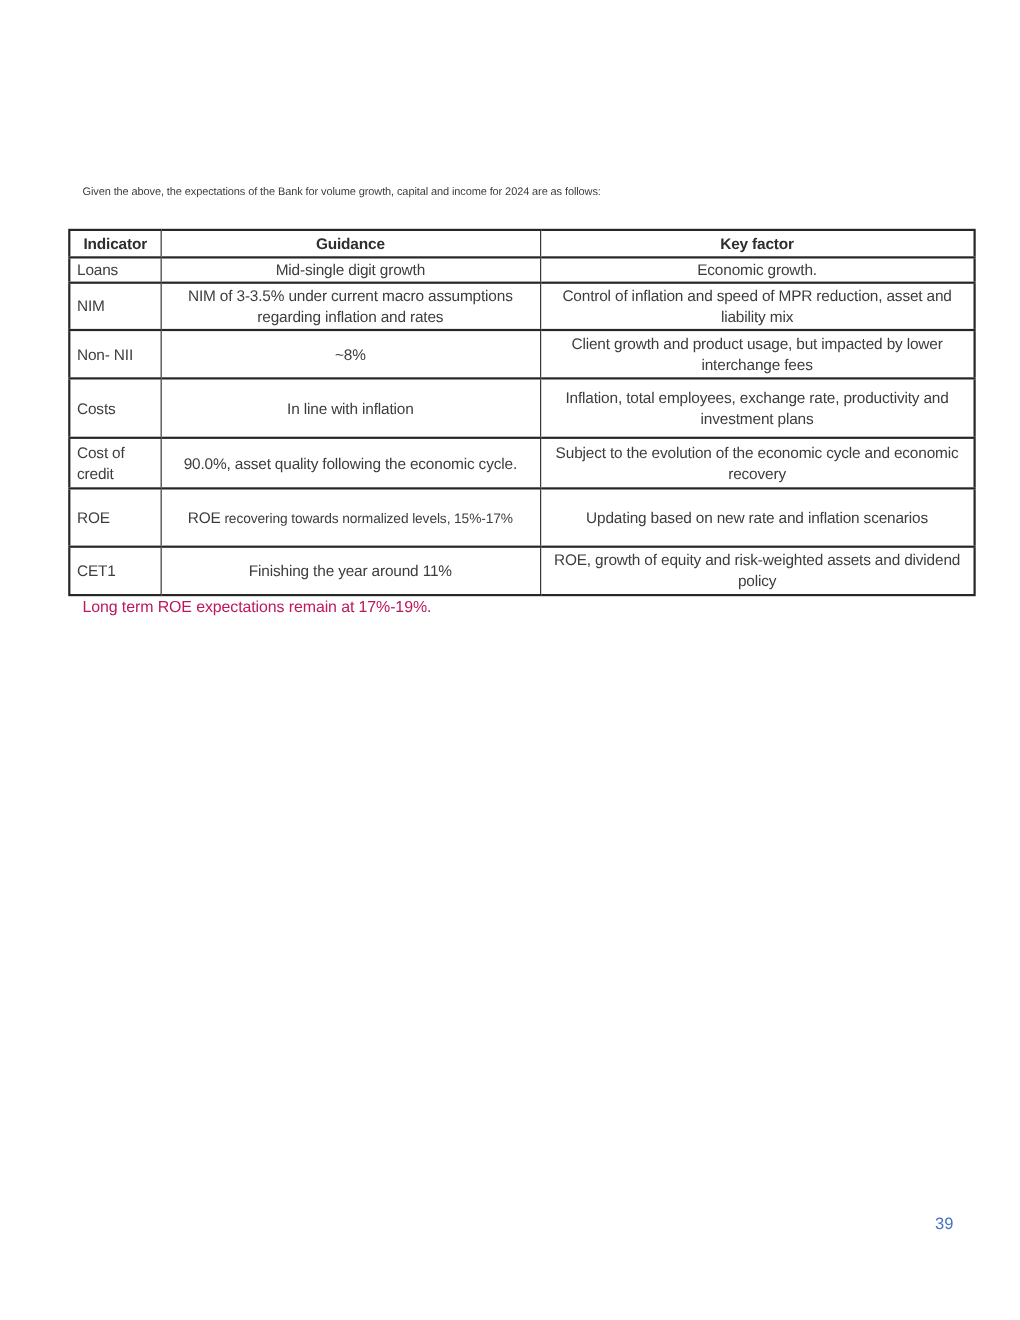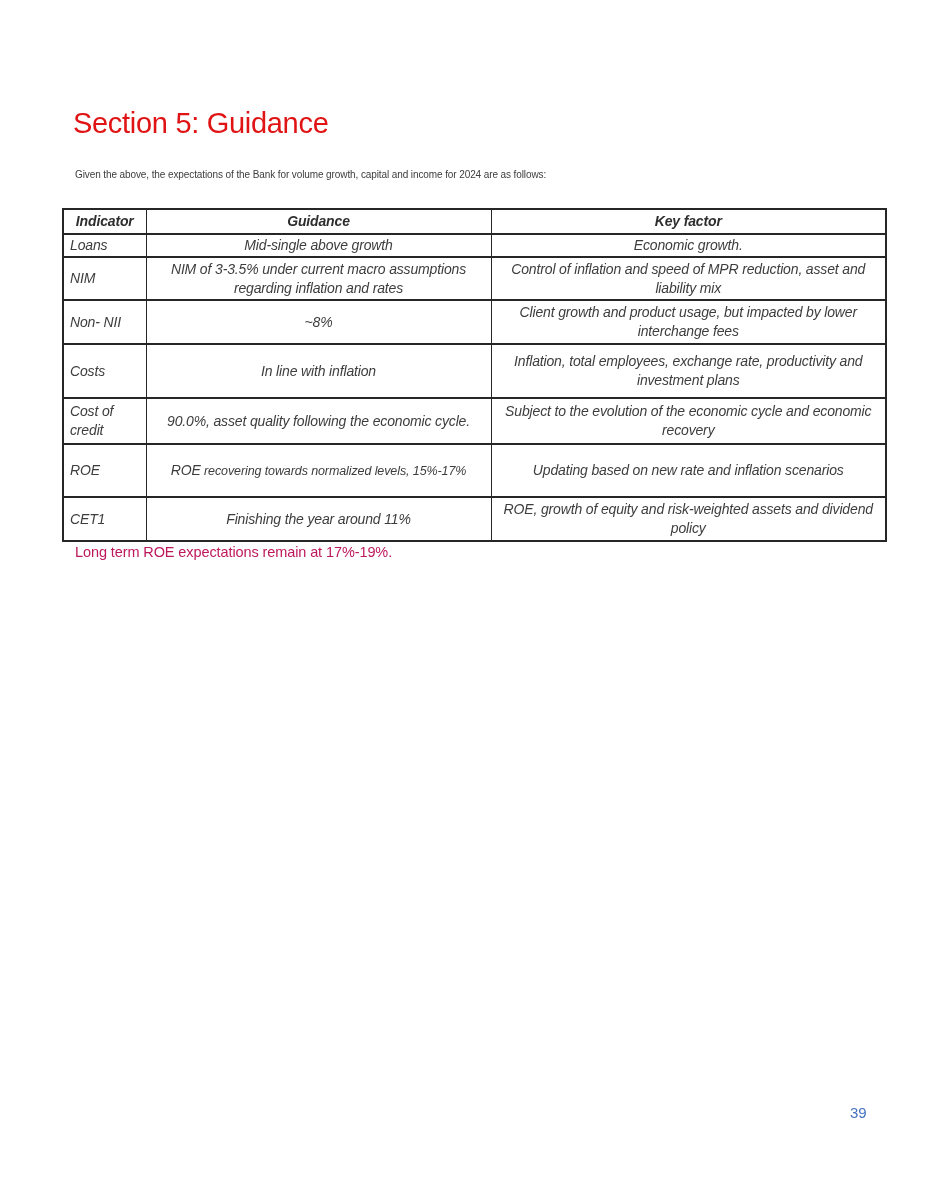--- a/index.html
+++ b/index.html
@@ -47,21 +47,20 @@
     border: 2px solid #262626;
     border-left-width: 1.5px;
     border-right-width: 1.5px;
     font-size: 14px;
     letter-spacing: -0.15px;
     line-height: 1.38;
     vertical-align: middle;
     padding: 1px 6px;
     color: #3d3d3d;
     overflow: hidden;
-    font-style: italic;
   }
   table.guidance th {
     font-weight: bold;
     color: #2e2e2e;
     text-align: center;
   }
   td.col-indicator { text-align: left; }
   td.col-guidance, td.col-keyfactor { text-align: center; }
   .small { font-size: 12.5px; letter-spacing: -0.1px; }
   thead tr            { height: 25px; }
@@ -88,41 +87,40 @@
     top: 1104px;
     font-size: 15px;
     color: #4472c4;
   }
 </style>
 </head>
 <body>
 
 <div class="page">
 
-  <h1 class="title">Section 5: Guidance</h1>
 
   <p class="intro">Given the above, the expectations of the Bank for volume growth, capital and income for 2024 are as follows:</p>
 
   <table class="guidance">
     <colgroup>
       <col style="width:83px">
       <col style="width:345px">
       <col style="width:395px">
     </colgroup>
     <thead>
       <tr id="header-row">
           <th>Indicator</th>
           <th>Guidance</th>
           <th>Key factor</th>
         </tr>
     </thead>
     <tbody id="table-body">
         <tr>
           <td class="col-indicator">Loans</td>
-          <td class="col-guidance">Mid-single above growth</td>
+          <td class="col-guidance">Mid-single digit growth</td>
           <td class="col-keyfactor">Economic growth.</td>
         </tr>
         <tr>
           <td class="col-indicator">NIM</td>
           <td class="col-guidance">NIM of 3-3.5% under current macro assumptions regarding inflation and rates</td>
           <td class="col-keyfactor">Control of inflation and speed of MPR reduction, asset and liability mix</td>
         </tr>
         <tr>
           <td class="col-indicator">Non- NII</td>
           <td class="col-guidance">~8%</td>

